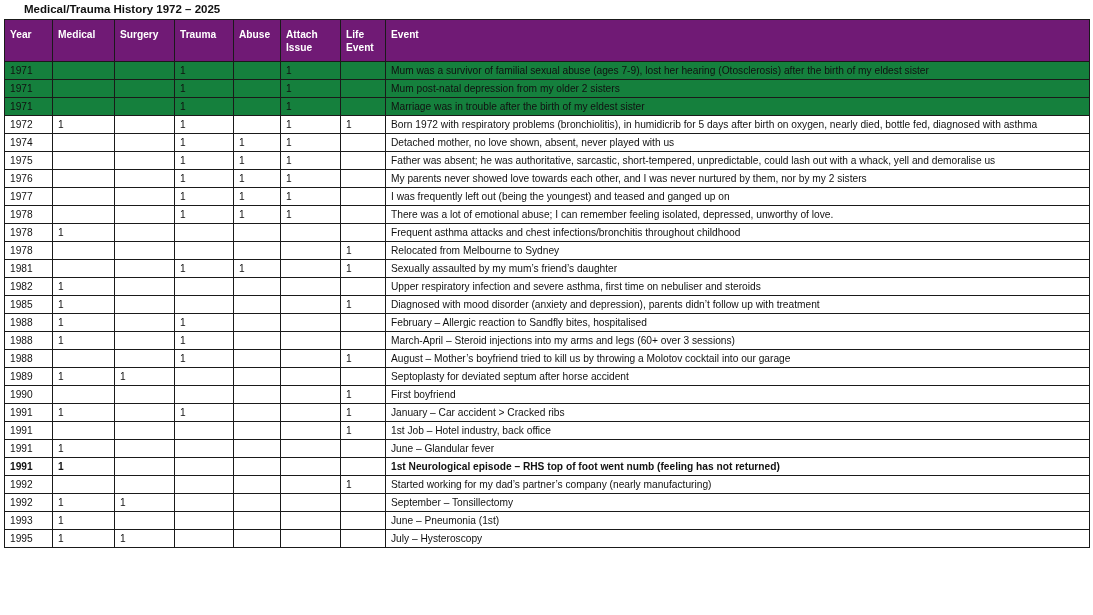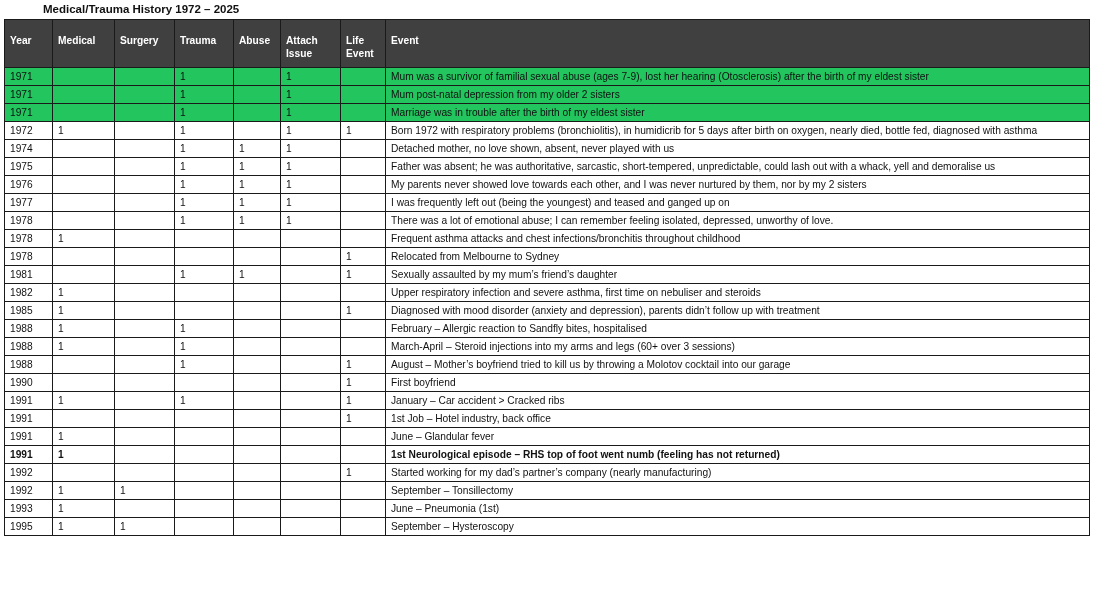--- a/index.html
+++ b/index.html
@@ -1,22 +1,22 @@
 <!DOCTYPE html>
 <html><head>
   <meta charset="utf-8">
   <style>
     html, body { margin: 0; padding: 0; background: #ffffff; }
     body { width: 1093px; height: 615px; overflow: hidden; position: relative; font-family: "Liberation Sans", sans-serif; }
-    .title { position: absolute; left: 24px; top: 3px; font-size: 11.5px; font-weight: bold; color: #111; white-space: nowrap; margin-left: 19px; }
+    .title { position: absolute; left: 24px; top: 3px; font-size: 11.5px; font-weight: bold; color: #111; white-space: nowrap; }
     table.hist { position: absolute; left: 4px; top: 19px; border-collapse: collapse; table-layout: fixed; width: 1085px; }
     table.hist th, table.hist td { border: 1px solid #1a1a1a; padding: 0 0 0 5px; font-size: 10.2px; color: #111; white-space: nowrap; overflow: hidden; text-align: left; }
-    table.hist thead th { background: #404040; color: #ffffff; font-weight: bold; vertical-align: top; height: 33px; padding-top: 14px; line-height: 13px; }
+    table.hist thead th { background: #701a75; color: #ffffff; font-weight: bold; vertical-align: top; height: 33px; padding-top: 8px; line-height: 13px; }
     table.hist tbody td { height: 17px; line-height: 17px; }
-    tr.shaded td { background: #22c55e; }
+    tr.shaded td { background: #15803d; }
     tr.bold td { font-weight: bold; }
   </style>
 </head>
 <body>
 
 <div class="title">Medical/Trauma History 1972 – 2025</div>
 
 <table class="hist">
   <colgroup>
     <col style="width:48px">
@@ -205,20 +205,30 @@
         <td>1988</td>
         <td></td>
         <td></td>
         <td>1</td>
         <td></td>
         <td></td>
         <td>1</td>
         <td>August – Mother’s boyfriend tried to kill us by throwing a Molotov cocktail into our garage</td>
       </tr>
       <tr>
+        <td>1989</td>
+        <td>1</td>
+        <td>1</td>
+        <td></td>
+        <td></td>
+        <td></td>
+        <td></td>
+        <td>Septoplasty for deviated septum after horse accident</td>
+      </tr>
+      <tr>
         <td>1990</td>
         <td></td>
         <td></td>
         <td></td>
         <td></td>
         <td></td>
         <td>1</td>
         <td>First boyfriend</td>
       </tr>
       <tr>
@@ -292,16 +302,16 @@
         <td>June – Pneumonia (1st)</td>
       </tr>
       <tr>
         <td>1995</td>
         <td>1</td>
         <td>1</td>
         <td></td>
         <td></td>
         <td></td>
         <td></td>
-        <td>September – Hysteroscopy</td>
+        <td>July – Hysteroscopy</td>
       </tr>
     </tbody>
 </table>
 
 </body></html>

